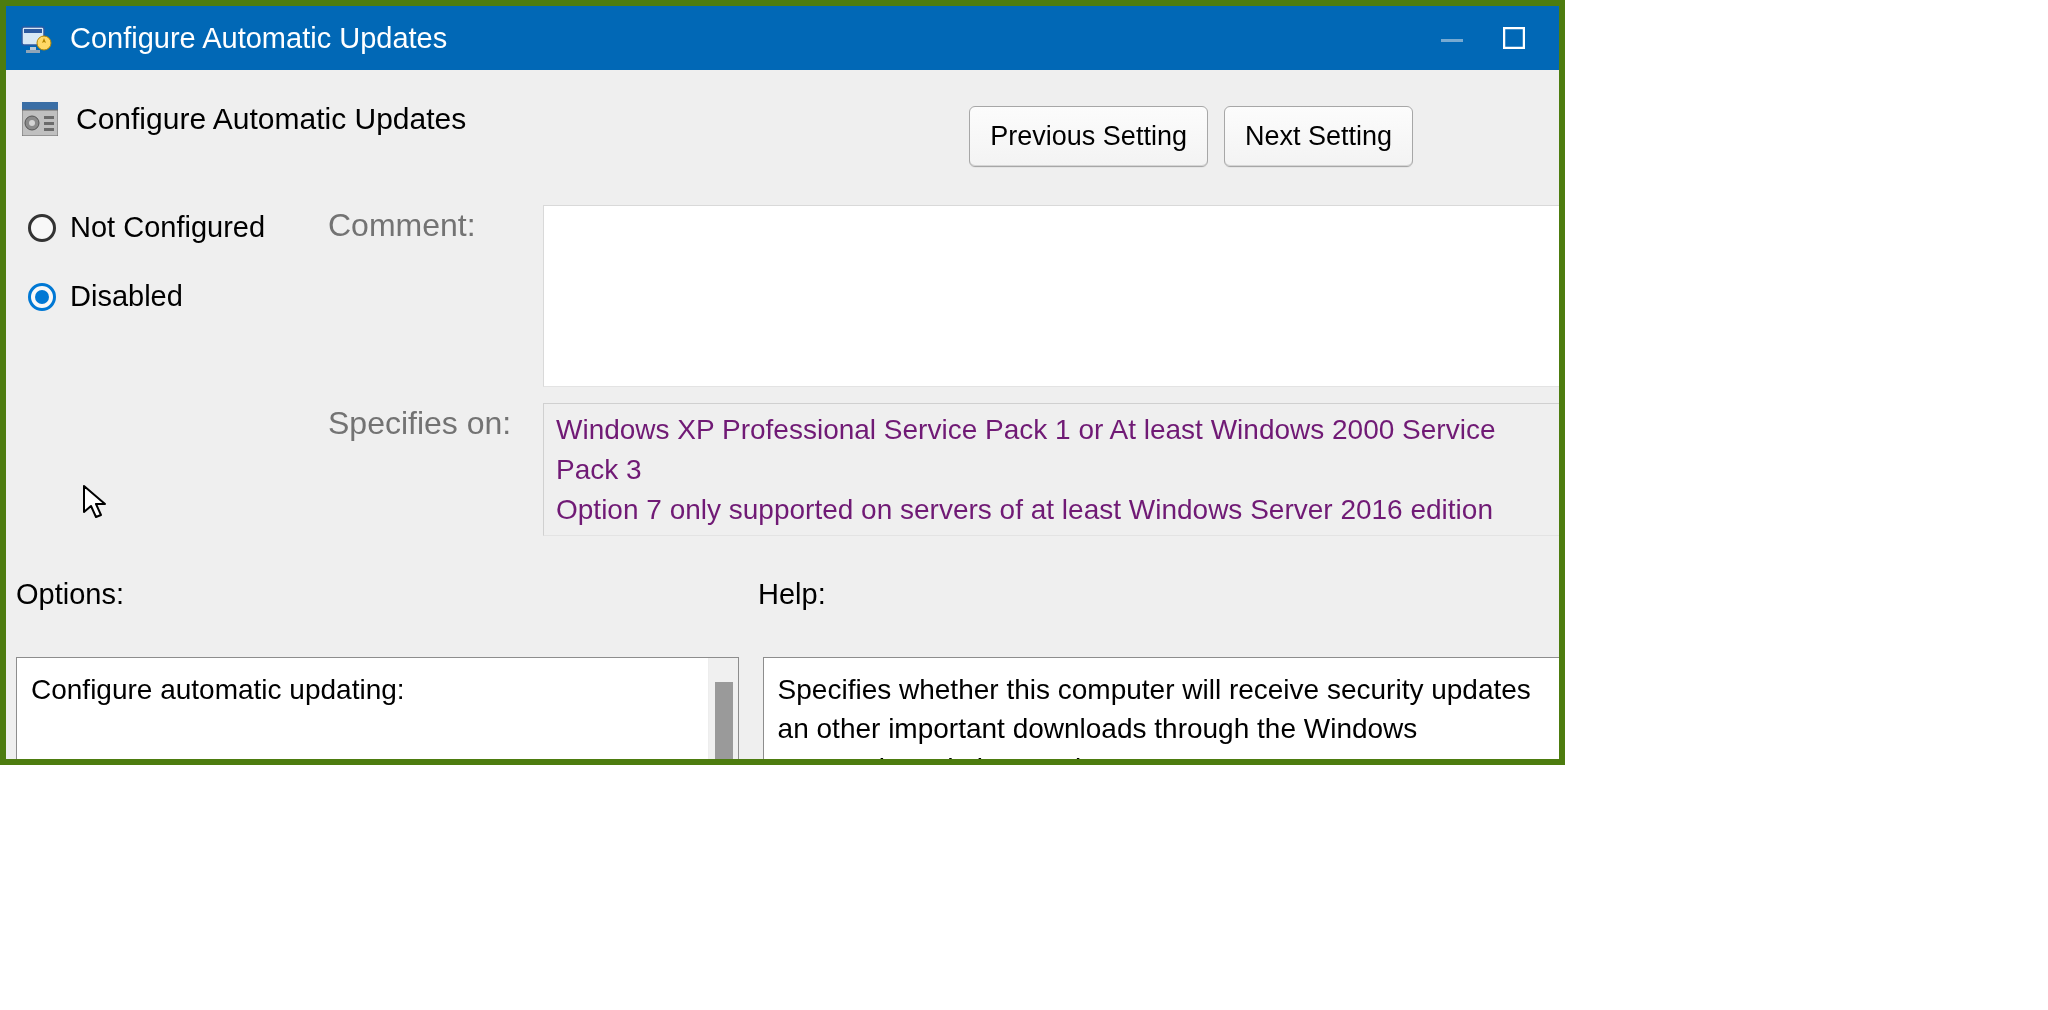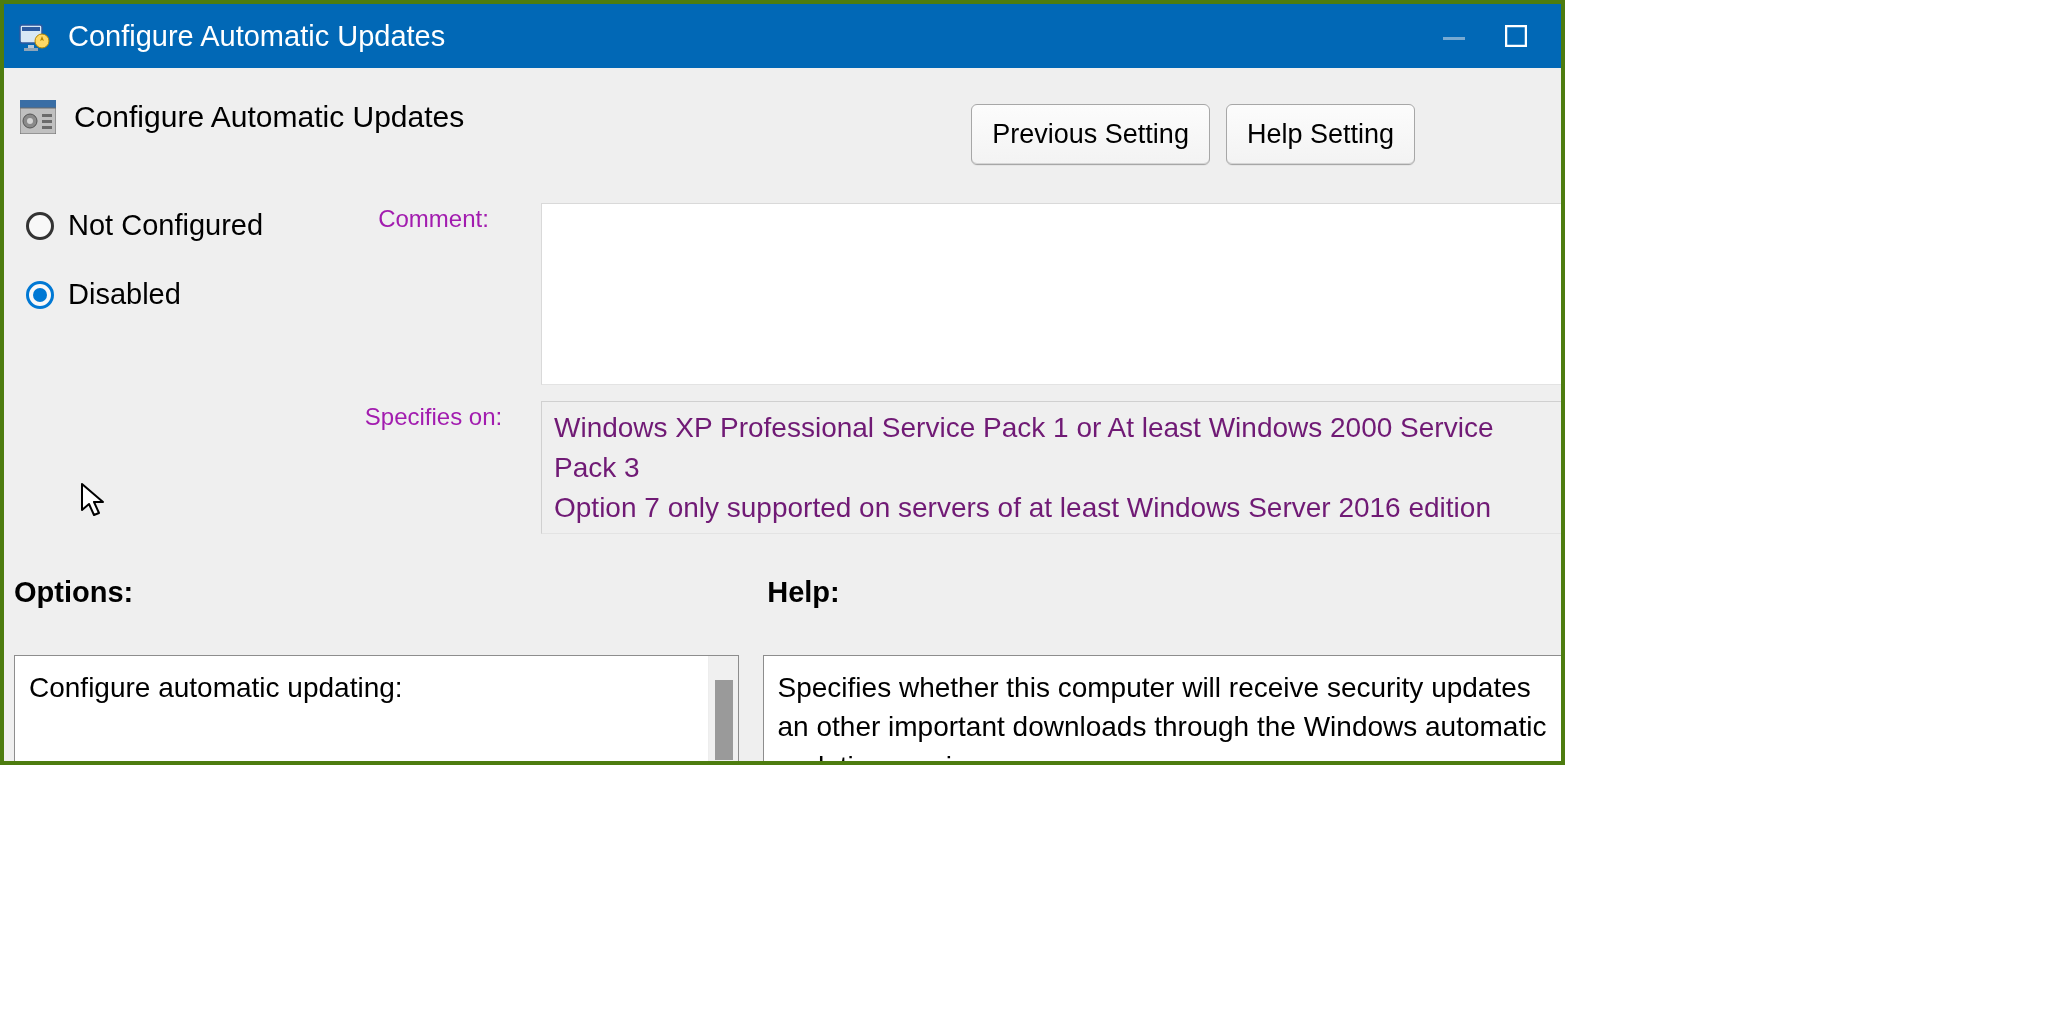--- a/index.html
+++ b/index.html
@@ -11,21 +11,21 @@
       font-family: "Segoe UI", Tahoma, sans-serif;
       background: #ffffff;
       width: 2048px;
       height: 1010px;
       position: relative;
       overflow: hidden;
     }
     .window-frame {
       width: 1565px;
       height: 765px;
-      border: 4px solid #4d7c0f;
+      border: 6px solid #4d7c0f;
       background: #ffffff;
       position: relative;
       overflow: hidden;
     }
     .titlebar {
       background: #0168b6;
       height: 64px;
       display: flex;
       align-items: center;
       padding: 0 14px;
@@ -144,24 +144,23 @@
     }
     .fields-col {
       flex: 1;
     }
     .field-row {
       display: flex;
       margin-bottom: 16px;
     }
     .field-label {
       width: 215px;
-      font-size: 24px;
-      color: #a21caf;
+      font-size: 32px;
+      color: #737373;
       padding-top: 2px;
-      text-align: center;
     }
     .comment-box {
       flex: 1;
       height: 182px;
       background: #ffffff;
       border: 1px solid #e3e3e3;
       border-top: 1px solid #d9d9d9;
       border-left: 1px solid #d9d9d9;
       border-right: none;
       padding: 8px 10px;
@@ -181,21 +180,20 @@
       padding: 6px 12px;
       font-size: 28px;
       color: #701a75;
       line-height: 1.42;
       min-height: 110px;
     }
     .sections-row {
       display: flex;
       padding: 26px 12px 0 10px;
       gap: 634px;
-      font-weight: bold;
     }
     .section-header {
       font-size: 29px;
       color: #000000;
     }
     .panes-row {
       display: flex;
       padding: 46px 0 0 10px;
       gap: 24px;
       height: 180px;
@@ -291,21 +289,21 @@
             <circle cx="10" cy="21" r="3" fill="#d4d4d4"></circle>
             <rect x="22" y="14" width="10" height="3" fill="#6b6b6b"></rect>
             <rect x="22" y="20" width="10" height="3" fill="#6b6b6b"></rect>
             <rect x="22" y="26" width="10" height="3" fill="#6b6b6b"></rect>
           </svg>
         </span>
         <span class="policy-title">Configure Automatic Updates</span>
       </div>
       <div class="nav-buttons">
         <button class="nav-btn">Previous Setting</button>
-        <button class="nav-btn">Help Setting</button>
+        <button class="nav-btn">Next Setting</button>
       </div>
     </div>
 
     <div class="middle-row">
       <div class="radio-col">
         <label class="radio-item">
           <span class="radio-circle"></span>
           <span>Not Configured</span>
         </label>
         <label class="radio-item">

